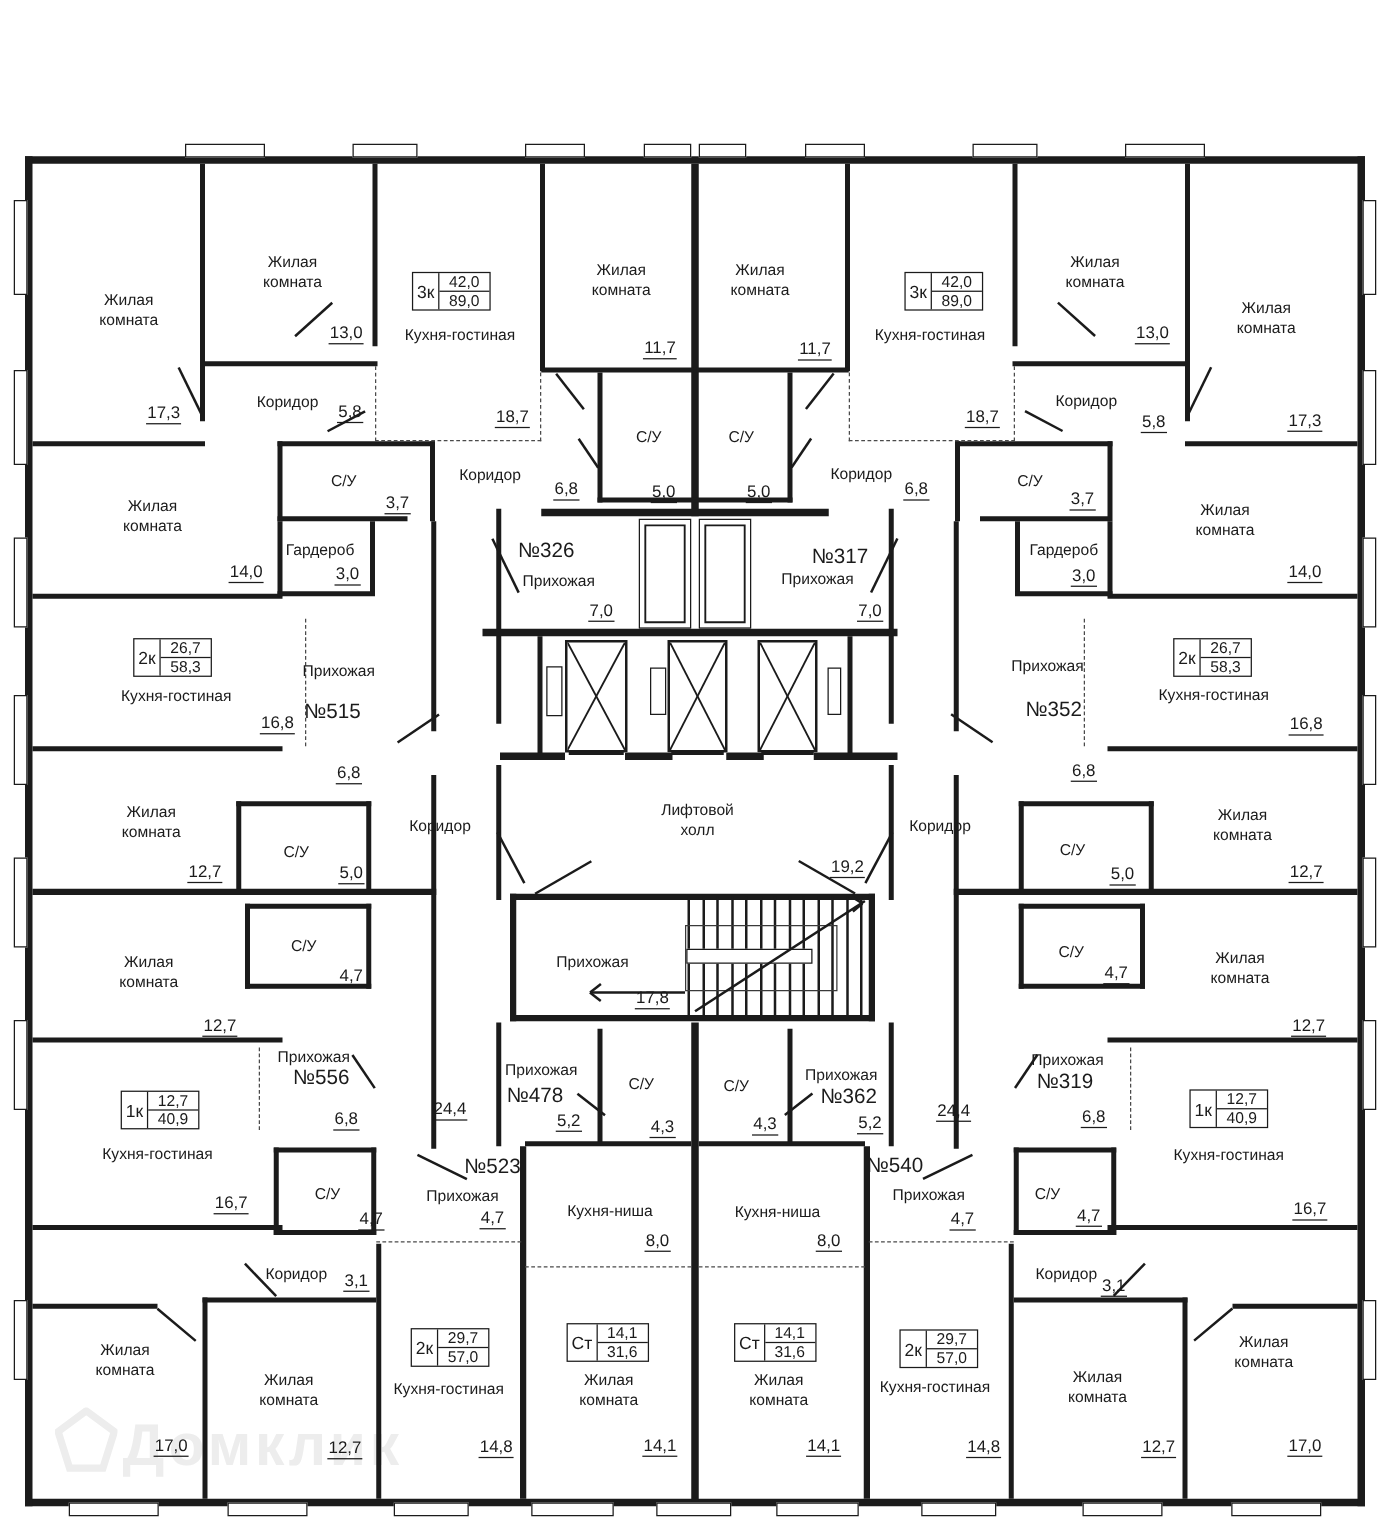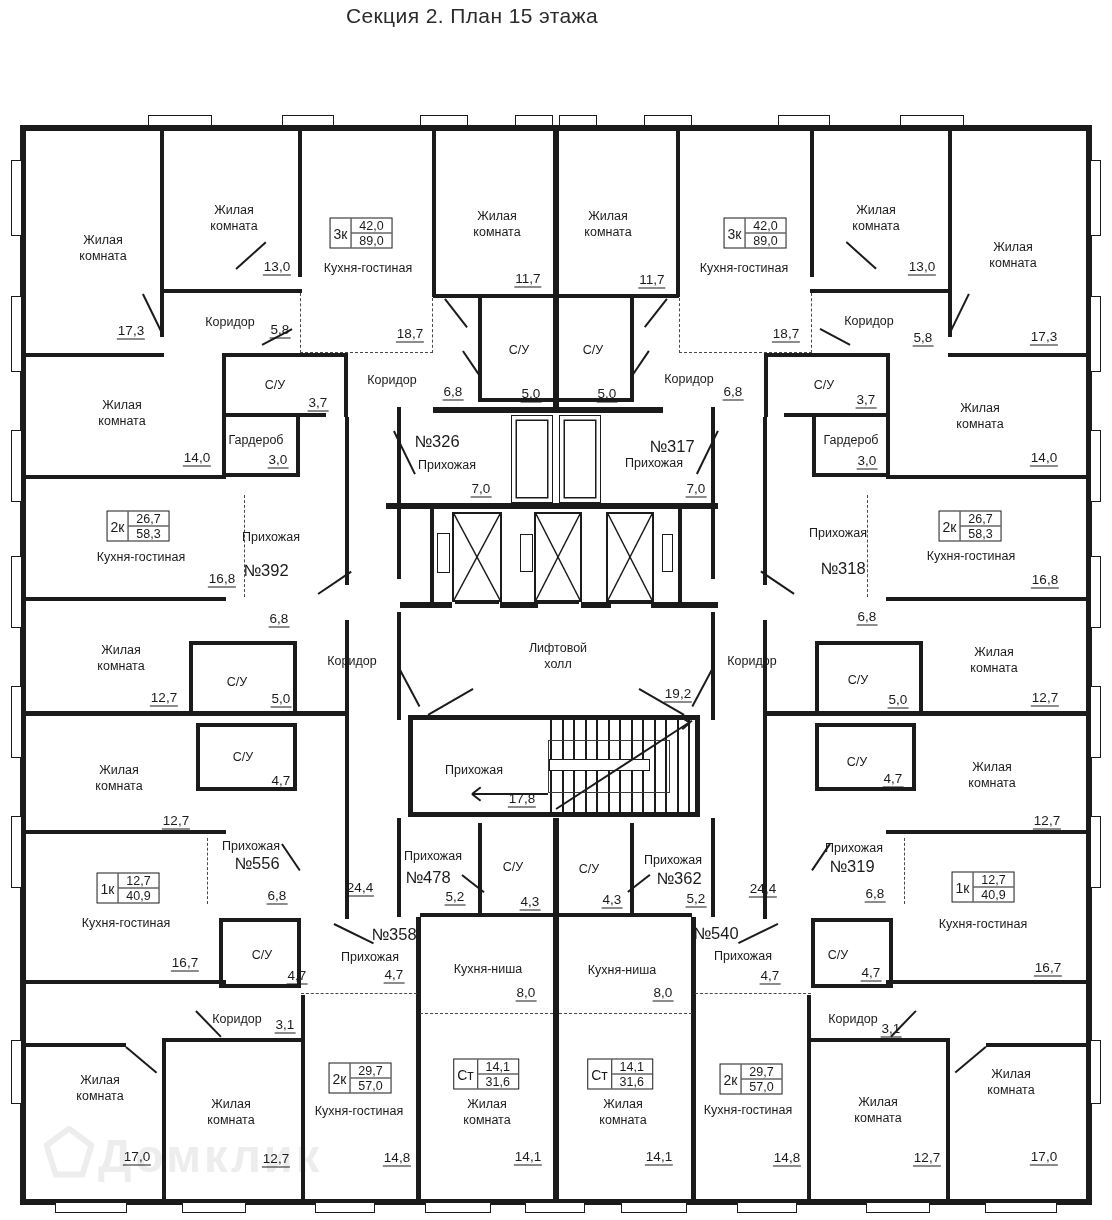--- a/index.html
+++ b/index.html
@@ -34,21 +34,20 @@
   .landing{position:absolute;border:1px solid #3a3a3a;box-sizing:border-box;}
   .sline{position:absolute;height:1.8px;background:#1b1b1b;transform-origin:left center;}
   .wm-text{position:absolute;left:98px;top:1128px;font-size:47px;font-weight:700;
            letter-spacing:3px;color:#ededed;}
   .wm-logo{position:absolute;left:44px;top:1126px;}
 </style>
 </head>
 <body>
 
 <div id="plan">
-  <div class="title">Секция 2. План 15 этажа</div>
   <svg class="wm-logo" width="50" height="52" viewBox="0 0 60 62">
     <path d="M30 3 L57 23 L46 58 L14 58 L3 23 Z" fill="none" stroke="#ededed" stroke-width="7"></path>
   </svg>
   <div class="wm-text">Домклик</div>
 <div class="wall" style="left: 20px; top: 125px; width: 1072px; height: 6px;"></div>
     <div class="wall" style="left: 20px; top: 1199px; width: 1072px; height: 6px;"></div>
     <div class="wall" style="left: 20px; top: 125px; width: 6px; height: 1080px;"></div>
     <div class="wall" style="left: 1086px; top: 125px; width: 6px; height: 1080px;"></div>
     <div class="wall" style="left: 160px; top: 131px; width: 4px; height: 206px;"></div>
     <div class="wall" style="left: 298px; top: 131px; width: 4px; height: 146px;"></div>
@@ -402,25 +401,25 @@
     <div class="area" style="left: 455px; top: 897px;">5,2</div>
     <div class="room" style="left: 673px; top: 860px; width: 80px;">Прихожая</div>
     <div class="area" style="left: 696px; top: 899px;">5,2</div>
     <div class="room" style="left: 558px; top: 656px; width: 90px;">Лифтовой
 холл</div>
     <div class="area" style="left: 678px; top: 694px;">19,2</div>
     <div class="room" style="left: 474px; top: 770px; width: 80px;">Прихожая</div>
     <div class="area" style="left: 522px; top: 799px;">17,8</div>
     <div class="unit" style="left: 437px; top: 441px;">№326</div>
     <div class="unit" style="left: 672px; top: 446px;">№317</div>
-    <div class="unit" style="left: 266px; top: 570px;">№392</div>
-    <div class="unit" style="left: 843px; top: 568px;">№318</div>
+    <div class="unit" style="left: 266px; top: 570px;">№515</div>
+    <div class="unit" style="left: 843px; top: 568px;">№352</div>
     <div class="unit" style="left: 257px; top: 863px;">№556</div>
     <div class="unit" style="left: 852px; top: 866px;">№319</div>
-    <div class="unit" style="left: 394px; top: 934px;">№358</div>
+    <div class="unit" style="left: 394px; top: 934px;">№523</div>
     <div class="unit" style="left: 716px; top: 933px;">№540</div>
     <div class="unit" style="left: 428px; top: 877px;">№478</div>
     <div class="unit" style="left: 679px; top: 878px;">№362</div>
     <div class="area" style="left: 360px; top: 888px;">24,4</div>
     <div class="area" style="left: 763px; top: 889px;">24,4</div>
     <div class="badge" style="left: 361px; top: 233px;">
       <span class="bt">3к</span>
       <span class="bv">
         <span>42,0</span>
         <span>89,0</span>

